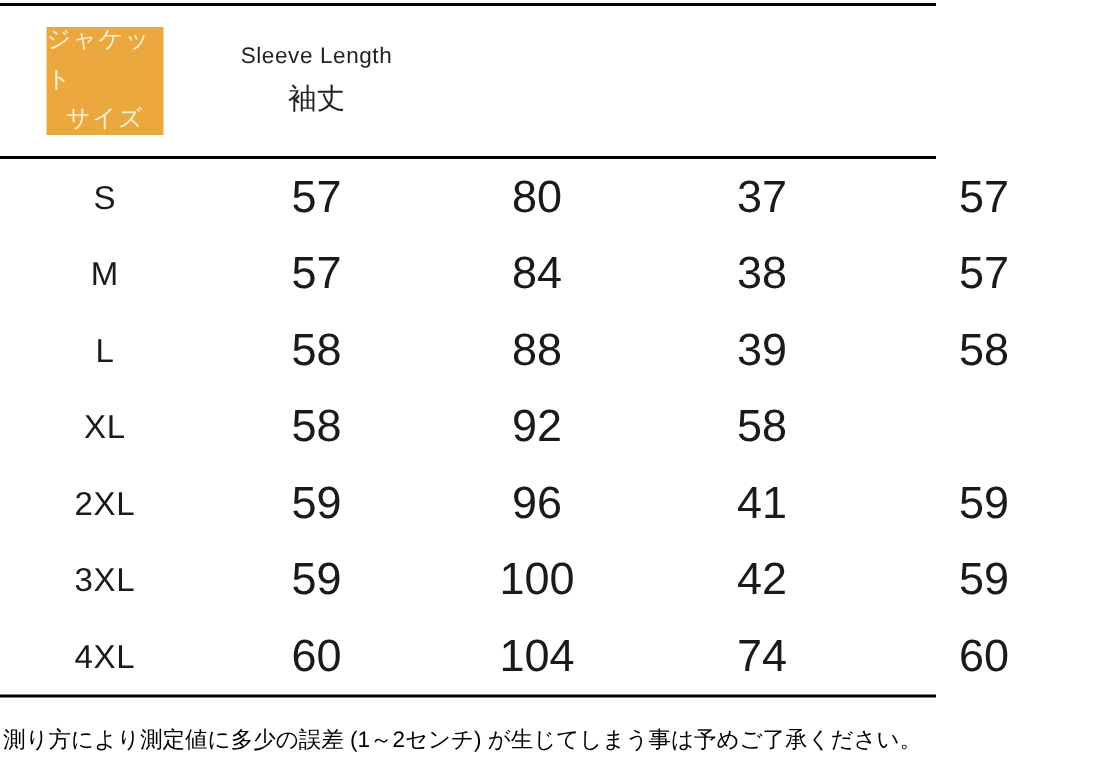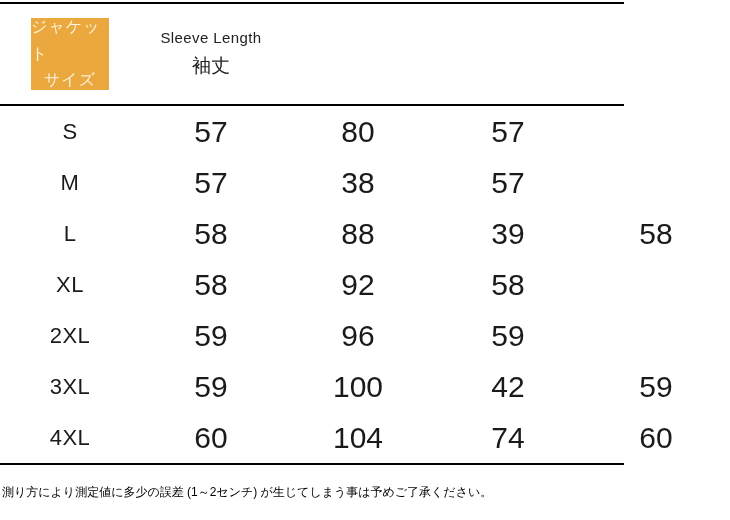--- a/index.html
+++ b/index.html
@@ -53,21 +53,21 @@
   }
   .table-body { border-bottom: 2px solid #000; }
   .data-row { height: 51px; text-align: center; }
   .size-cell { font-size: 22px; letter-spacing: 0.5px; }
   .value-cell { font-size: 30px; }
   .footer-note {
     position: absolute;
     left: 2px;
     top: 484px;
     width: 726px;
-    font-size: 12px;
+    font-size: 15px;
     letter-spacing: 0px;
     color: #000;
     white-space: nowrap;
   }
 </style>
 </head>
 <body>
 
 <div class="sheet">
   <div class="size-table">
@@ -84,26 +84,28 @@
         <div class="jp">袖丈</div>
       </div>
     </div>
 
     <div class="table-body">
 
       <div class="grid-row data-row">
         <div class="size-cell">S</div>
         <div class="value-cell">57</div>
         <div class="value-cell">80</div>
+        <div class="value-cell">37</div>
         <div class="value-cell">57</div>
       </div>
 
       <div class="grid-row data-row">
         <div class="size-cell">M</div>
         <div class="value-cell">57</div>
+        <div class="value-cell">84</div>
         <div class="value-cell">38</div>
         <div class="value-cell">57</div>
       </div>
 
       <div class="grid-row data-row">
         <div class="size-cell">L</div>
         <div class="value-cell">58</div>
         <div class="value-cell">88</div>
         <div class="value-cell">39</div>
         <div class="value-cell">58</div>
@@ -113,20 +115,21 @@
         <div class="size-cell">XL</div>
         <div class="value-cell">58</div>
         <div class="value-cell">92</div>
         <div class="value-cell">58</div>
       </div>
 
       <div class="grid-row data-row">
         <div class="size-cell">2XL</div>
         <div class="value-cell">59</div>
         <div class="value-cell">96</div>
+        <div class="value-cell">41</div>
         <div class="value-cell">59</div>
       </div>
 
       <div class="grid-row data-row">
         <div class="size-cell">3XL</div>
         <div class="value-cell">59</div>
         <div class="value-cell">100</div>
         <div class="value-cell">42</div>
         <div class="value-cell">59</div>
       </div>

